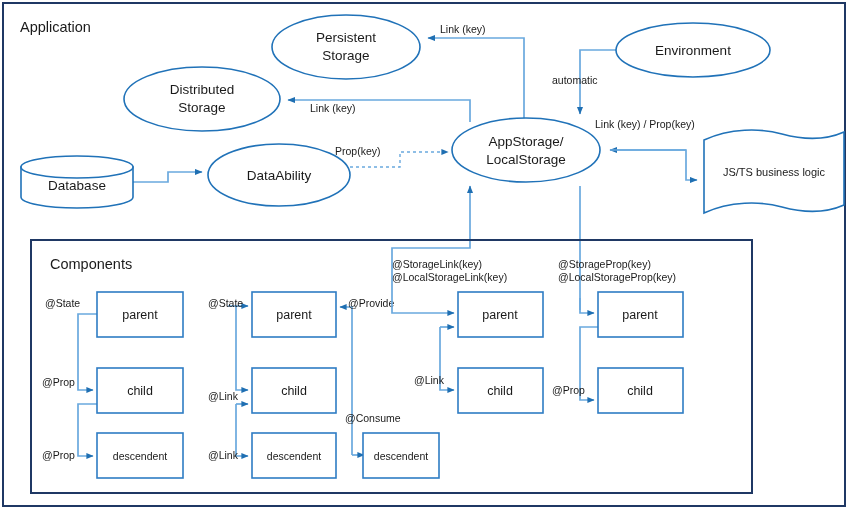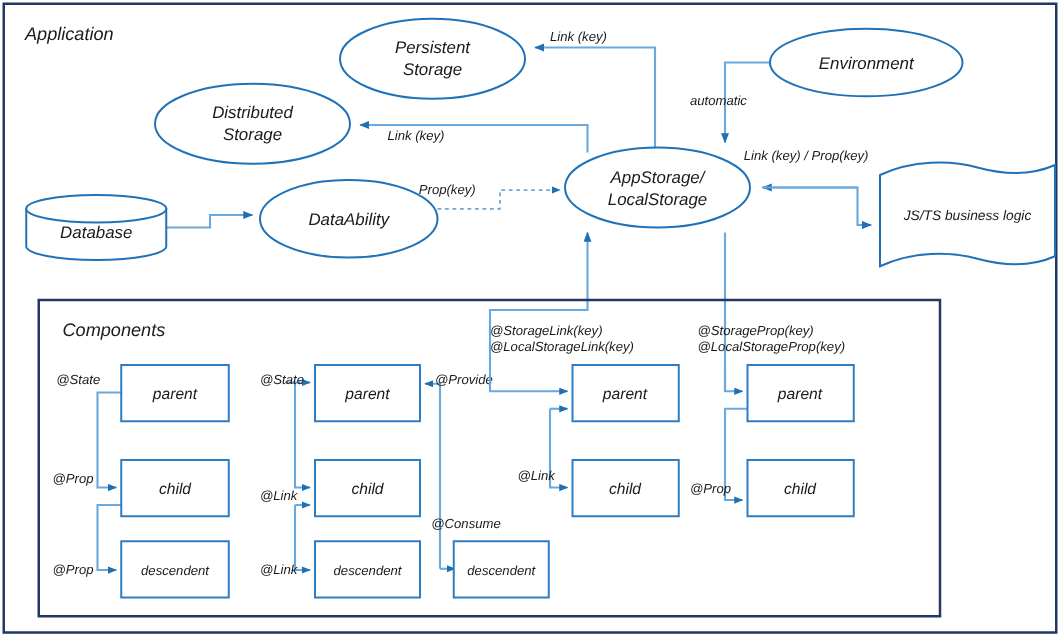--- a/index.html
+++ b/index.html
@@ -8,21 +8,20 @@
     padding: 0;
     background: #ffffff;
   }
   #stage {
     position: relative;
     width: 848px;
     height: 512px;
     background: #ffffff;
     font-family: "Liberation Sans", sans-serif;
     overflow: hidden;
-    font-style: italic;
   }
   #diagram {
     position: absolute;
     left: 0;
     top: 0;
     width: 848px;
     height: 512px;
   }
   .svg-text {
     font-family: "Liberation Sans", sans-serif;

